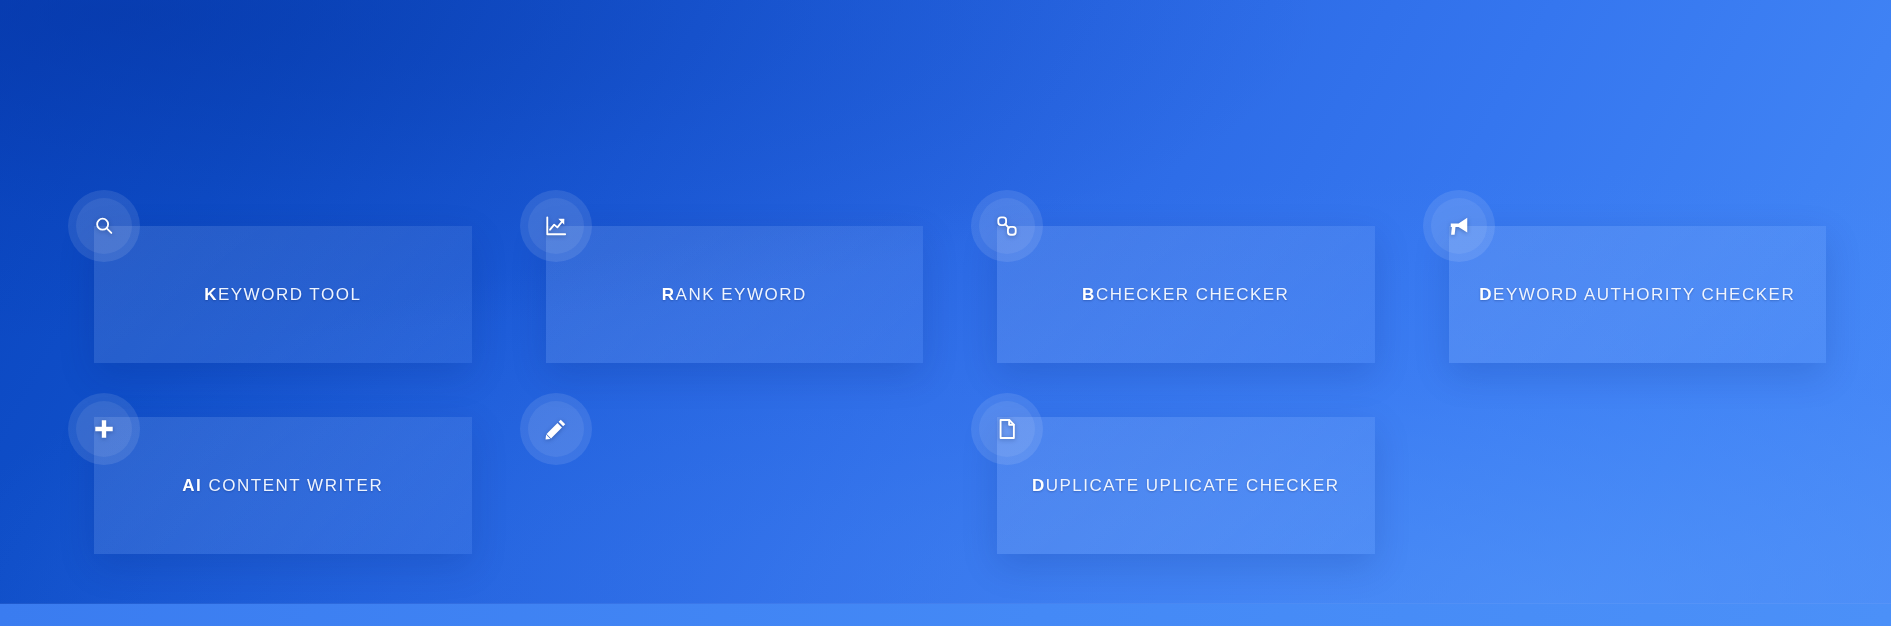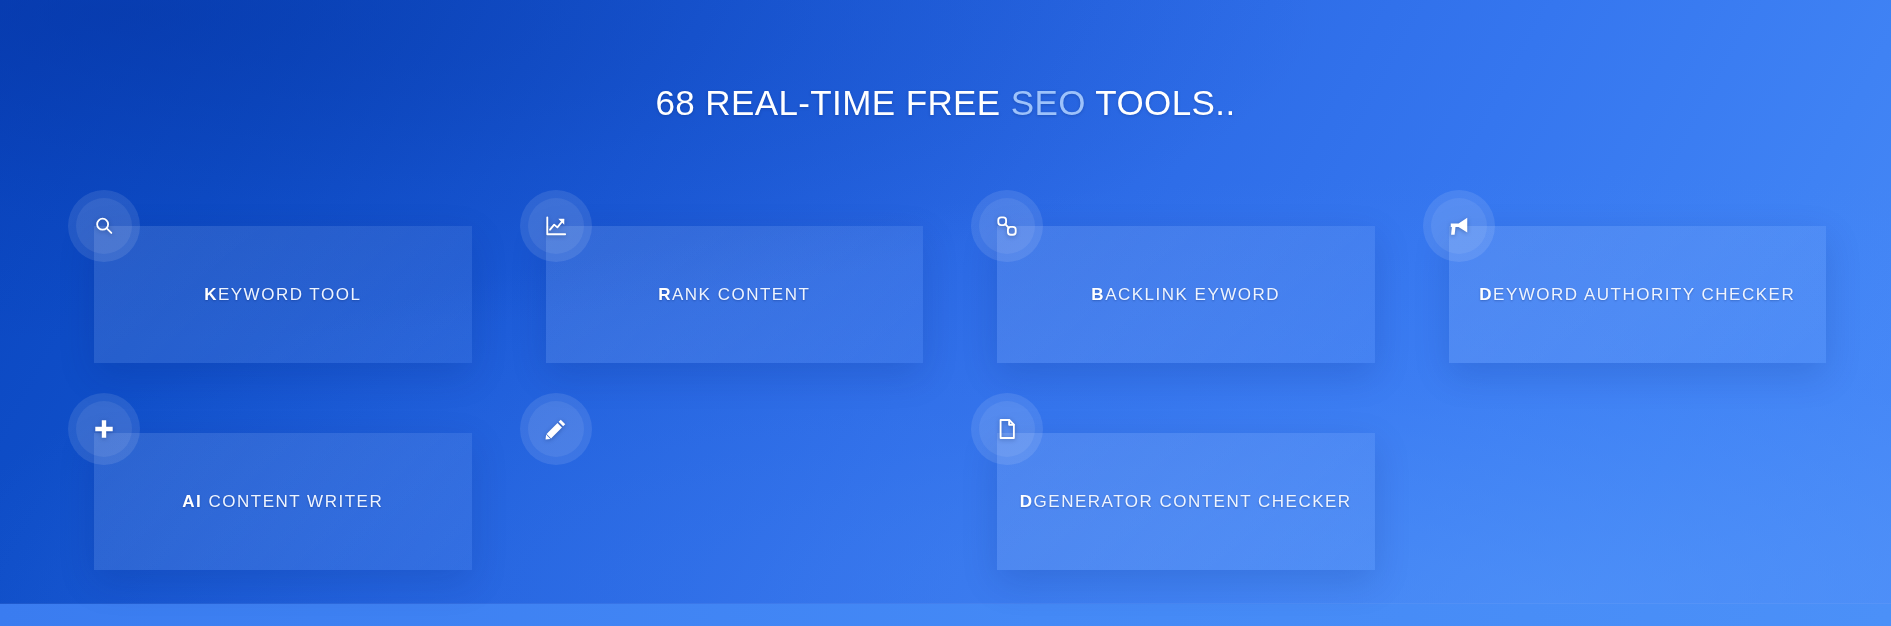--- a/index.html
+++ b/index.html
@@ -171,65 +171,64 @@
   }
   .badge svg .stroked {
     fill: none;
     stroke: #ffffff;
     stroke-width: 2;
     stroke-linecap: round;
     stroke-linejoin: round;
   }
 
   
-  .row2 .card { top: 40px; }
+  .row2 .card { top: 24px; }
 </style>
 </head>
 <body>
 
 <div id="stage">
 
   <div class="bg-base"></div>
   <div class="bg-topshade"></div>
   <div class="bg-sheen"></div>
   <div class="bg-strip-edge"></div>
   <div class="bg-strip"></div>
 
-  <h1 class="heading"><span>68 REAL-TIME FREE </span><span class="accent">SEO</span><span> TOOLS..</span></h1>
 
   <div class="grid">
 
     <div class="tile">
       <div class="card">
         <div class="card-label"><span class="lead">K</span><span>EYWORD TOOL</span></div>
       </div>
       <div class="badge">
         <svg viewBox="0 0 24 24" aria-hidden="true">
           <circle class="stroked" cx="10.5" cy="10" r="6"></circle>
           <line class="stroked" x1="15" y1="14.6" x2="20" y2="19.6"></line>
         </svg>
       </div>
     </div>
 
     <div class="tile">
       <div class="card">
-        <div class="card-label"><span class="lead">R</span><span>ANK CONTENT</span></div>
+        <div class="card-label"><span class="lead">R</span><span>ANK EYWORD</span></div>
       </div>
       <div class="badge">
         <svg viewBox="0 0 24 24" aria-hidden="true">
           <polyline class="stroked" points="2.5,2.5 2.5,21 22,21"></polyline>
           <polyline class="stroked" points="5.5,16 10,10.5 13.5,13.5 20,5.5"></polyline>
           <polygon points="14.5,4 21,4 21,10.5"></polygon>
         </svg>
       </div>
     </div>
 
     <div class="tile">
       <div class="card">
-        <div class="card-label"><span class="lead">B</span><span>ACKLINK EYWORD</span></div>
+        <div class="card-label"><span class="lead">B</span><span>CHECKER CHECKER</span></div>
       </div>
       <div class="badge">
         <svg viewBox="0 0 24 24" aria-hidden="true">
           <rect class="stroked" x="2.5" y="2.5" width="8.5" height="8.5" rx="3"></rect>
           <rect class="stroked" x="13" y="13" width="8.5" height="8.5" rx="3"></rect>
           <line class="stroked" x1="10" y1="10" x2="14" y2="14"></line>
         </svg>
       </div>
     </div>
 
@@ -261,21 +260,21 @@
         <svg viewBox="0 0 24 24" aria-hidden="true">
           <path d="M17.2 1.9 L22.1 6.8 L19.8 9.1 L14.9 4.2 Z"></path>
           <path d="M13.6 5.5 L18.5 10.4 L6.6 22.3 L1.7 17.4 Z"></path>
           <path d="M1.2 18.1 L5.9 22.8 L0.6 23.4 Z"></path>
         </svg>
       </div>
     </div>
 
     <div class="tile row2">
       <div class="card">
-        <div class="card-label"><span class="lead">D</span><span>GENERATOR CONTENT CHECKER</span></div>
+        <div class="card-label"><span class="lead">D</span><span>UPLICATE UPLICATE CHECKER</span></div>
       </div>
       <div class="badge">
         <svg viewBox="0 0 24 24" aria-hidden="true">
           <path class="stroked" d="M5 2.2 L14.5 2.2 L19.5 7.2 L19.5 21.8 L5 21.8 Z"></path>
           <polyline class="stroked" points="14.3,2.4 14.3,7.4 19.3,7.4"></polyline>
         </svg>
       </div>
     </div>
 
 

